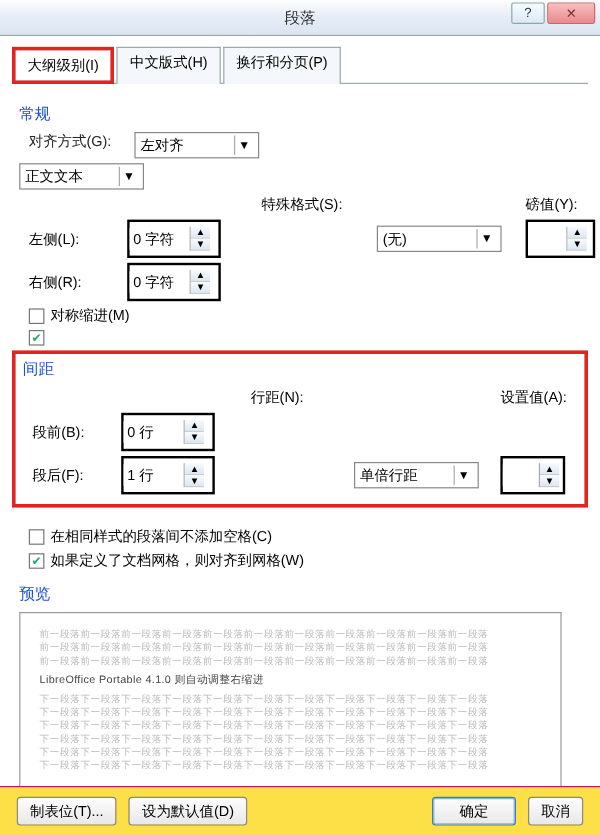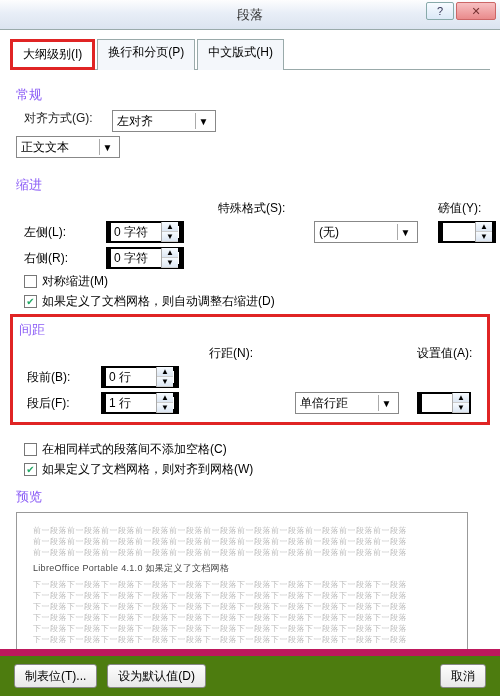--- a/index.html
+++ b/index.html
@@ -8,79 +8,78 @@
   .titlebar-text { font-size: 13px; color: #333; }
   .win-btns { position: absolute; right: 4px; top: 2px; display: flex; gap: 2px; }
   .win-btn { width: 28px; height: 18px; border: 1px solid #8aa; border-radius: 2px; background: linear-gradient(#f7fbff,#dbe9f7); display: flex; align-items: center; justify-content: center; font-size: 11px; color: #335; }
   .win-close { background: linear-gradient(#f7bfc1,#e98a8b); border-color: #c66; color: #733; width: 40px; }
   .tabs { display: flex; margin: 8px 10px 0 10px; }
   .tab { border: 1px solid #9aa; border-bottom: none; padding: 4px 10px; background: #f4f7fb; margin-right: 2px; position: relative; top: 1px; }
   .tab.active { background: #fff; }
   .red-box { border: 3px solid #e02424; }
   .tab-border { border-bottom: 1px solid #9aa; margin: 0 10px; }
   .panel { padding: 10px 16px 8px 16px; }
-  .sect { font-size: 13px; color: #8b5cf6; margin: 6px 0 6px 0; font-family: Liberation Serif, serif; }
+  .sect { font-size: 13px; color: #1d4ed8; margin: 6px 0 6px 0; font-family: Liberation Serif, serif; }
   .row { display: flex; align-items: flex-start; margin: 4px 0; gap: 6px; }
   .lbl { width: 90px; color: #222; }
   .val-sel { width: 104px; height: 22px; border: 1px solid #888; background: #fff; display: flex; align-items: center; justify-content: space-between; padding: 0 4px; }
   .caret { width: 16px; height: 16px; display: flex; align-items: center; justify-content: center; border-left: 1px solid #aaa; font-size: 10px; }
-  .spin { width: 78px; height: 22px; border: 5px solid #000000; display: flex; align-items: center; background: #fff; }
+  .spin { width: 78px; height: 32px; border: 2px solid #000000; display: flex; align-items: center; background: #fff; }
   .spin input { border: none; width: 50px; height: 18px; padding: 0 3px; font-size: 12px; outline: none; }
   .spin-btns { display: flex; flex-direction: column; border-left: 1px solid #aaa; }
   .spin-btns div { width: 16px; height: 10px; font-size: 8px; display: flex; align-items: center; justify-content: center; background: linear-gradient(#f7fbff,#dde7f3); border-bottom: 1px solid #ccc; }
   .chk { display: flex; align-items: center; gap: 5px; margin: 3px 0; }
   .chkbox { width: 13px; height: 13px; border: 1px solid #777; background: #fff; display: inline-flex; align-items: center; justify-content: center; font-size: 10px; color: #2a6; }
   .spacing-box { border: 3px solid #e02424; margin: 4px -6px; padding: 4px 6px; }
   .preview-box { border: 1px solid #999; height: 148px; margin: 6px 16px 8px 0; padding: 12px 16px; overflow: hidden; background: #fff; }
   .pv-line { font-size: 8px; color: #bbb; line-height: 11px; white-space: nowrap; letter-spacing: 0.5px; }
   .pv-main { font-size: 9px; color: #444; margin: 4px 0; letter-spacing: 0.3px; }
-  .btns { display: flex; justify-content: space-between; padding: 8px 14px; background: #4d7c0f; border-top: 7px solid #be185d; position: absolute; bottom: 0; left: 0; right: 0; }
+  .btns { display: flex; justify-content: space-between; padding: 8px 14px; background: #fde047; border-top: 1px solid #be185d; position: absolute; bottom: 0; left: 0; right: 0; }
   .btn { height: 24px; border: 1px solid #888; border-radius: 3px; background: linear-gradient(#fdfdfd,#e8e8e8); padding: 0 10px; font-size: 12px; display: flex; align-items: center; }
   .btn.primary { border: 1px solid #3b7dbb; box-shadow: 0 0 0 1px #7db6e8 inset; padding: 0 22px; }
   .right-btns { display: flex; gap: 10px; }
   .grid-col { display: grid; grid-template-columns: 90px 86px 26px 96px 112px 12px 66px; align-items: center; margin: 4px 0; }
   .sp-col { display: grid; grid-template-columns: 82px 78px 30px 86px 112px 10px 58px; align-items: center; margin: 4px 0; }
   .hdr-grid { display: grid; grid-template-columns: 90px 86px 26px 96px 112px 12px 66px; margin-bottom: 2px; }
 </style>
 </head>
 <body>
 
 <div class="titlebar">
   <span class="titlebar-text">段落</span>
   <div class="win-btns">
     <div class="win-btn">?</div>
     <div class="win-btn win-close">✕</div>
   </div>
 </div>
 
 <div class="tabs">
   <div class="tab active red-box"><span>大纲级别(I)</span></div>
+  <div class="tab"><span>中文版式(H)</span></div>
   <div class="tab"><span>换行和分页(P)</span></div>
-  <div class="tab"><span>中文版式(H)</span></div>
 </div>
 <div class="tab-border"></div>
 
 <div class="panel">
 
   <div class="sect">常规</div>
   <div class="row">
     <span class="lbl" style="padding-left:8px">对齐方式(G):</span>
     <div class="val-sel">
       <span>左对齐</span>
       <span class="caret">▼</span>
     </div>
   </div>
   <div class="row">
     <div class="val-sel">
       <span>正文文本</span>
       <span class="caret">▼</span>
     </div>
   </div>
 
-  <div class="sect" style="margin-top:18px">缩进</div>
   <div class="hdr-grid">
     <span></span>
       <span></span>
       <span></span>
     <span>特殊格式(S):</span>
     <span></span>
       <span></span>
     <span>磅值(Y):</span>
   </div>
   <div class="grid-col">
@@ -116,21 +115,20 @@
           <div>▼</div>
         </div>
     </div>
   </div>
   <div class="chk" style="padding-left:8px">
     <span class="chkbox"></span>
     <span>对称缩进(M)</span>
   </div>
   <div class="chk" style="padding-left:8px">
     <span class="chkbox">✔</span>
-    <span>如果定义了文档网格，则自动调整右缩进(D)</span>
   </div>
 
   <div class="spacing-box">
     <div class="sect" style="margin-top:0">间距</div>
     <div class="sp-col" style="margin-top:6px">
       <span></span>
         <span></span>
         <span></span>
       <span>行距(N):</span>
       <span></span>
@@ -185,38 +183,41 @@
   <div class="chk" style="padding-left:8px">
     <span class="chkbox">✔</span>
     <span>如果定义了文档网格，则对齐到网格(W)</span>
   </div>
 
   <div class="sect" style="margin-top:10px">预览</div>
   <div class="preview-box">
     <div class="pv-line">前一段落前一段落前一段落前一段落前一段落前一段落前一段落前一段落前一段落前一段落前一段落</div>
     <div class="pv-line">前一段落前一段落前一段落前一段落前一段落前一段落前一段落前一段落前一段落前一段落前一段落</div>
     <div class="pv-line">前一段落前一段落前一段落前一段落前一段落前一段落前一段落前一段落前一段落前一段落前一段落</div>
-    <div class="pv-main">LibreOffice Portable 4.1.0 如果定义了文档网格</div>
+    <div class="pv-main">LibreOffice Portable 4.1.0 则自动调整右缩进</div>
     <div class="pv-line">下一段落下一段落下一段落下一段落下一段落下一段落下一段落下一段落下一段落下一段落下一段落</div>
     <div class="pv-line">下一段落下一段落下一段落下一段落下一段落下一段落下一段落下一段落下一段落下一段落下一段落</div>
     <div class="pv-line">下一段落下一段落下一段落下一段落下一段落下一段落下一段落下一段落下一段落下一段落下一段落</div>
     <div class="pv-line">下一段落下一段落下一段落下一段落下一段落下一段落下一段落下一段落下一段落下一段落下一段落</div>
     <div class="pv-line">下一段落下一段落下一段落下一段落下一段落下一段落下一段落下一段落下一段落下一段落下一段落</div>
     <div class="pv-line">下一段落下一段落下一段落下一段落下一段落下一段落下一段落下一段落下一段落下一段落下一段落</div>
   </div>
 
 </div>
 
 <div class="btns">
   <div style="display:flex;gap:10px">
     <div class="btn">
         <span>制表位(T)...</span>
       </div>
     <div class="btn">
         <span>设为默认值(D)</span>
       </div>
   </div>
   <div class="right-btns">
+    <div class="btn primary">
+        <span>确定</span>
+      </div>
     <div class="btn">
         <span>取消</span>
       </div>
   </div>
 </div>
 
 </body></html>

